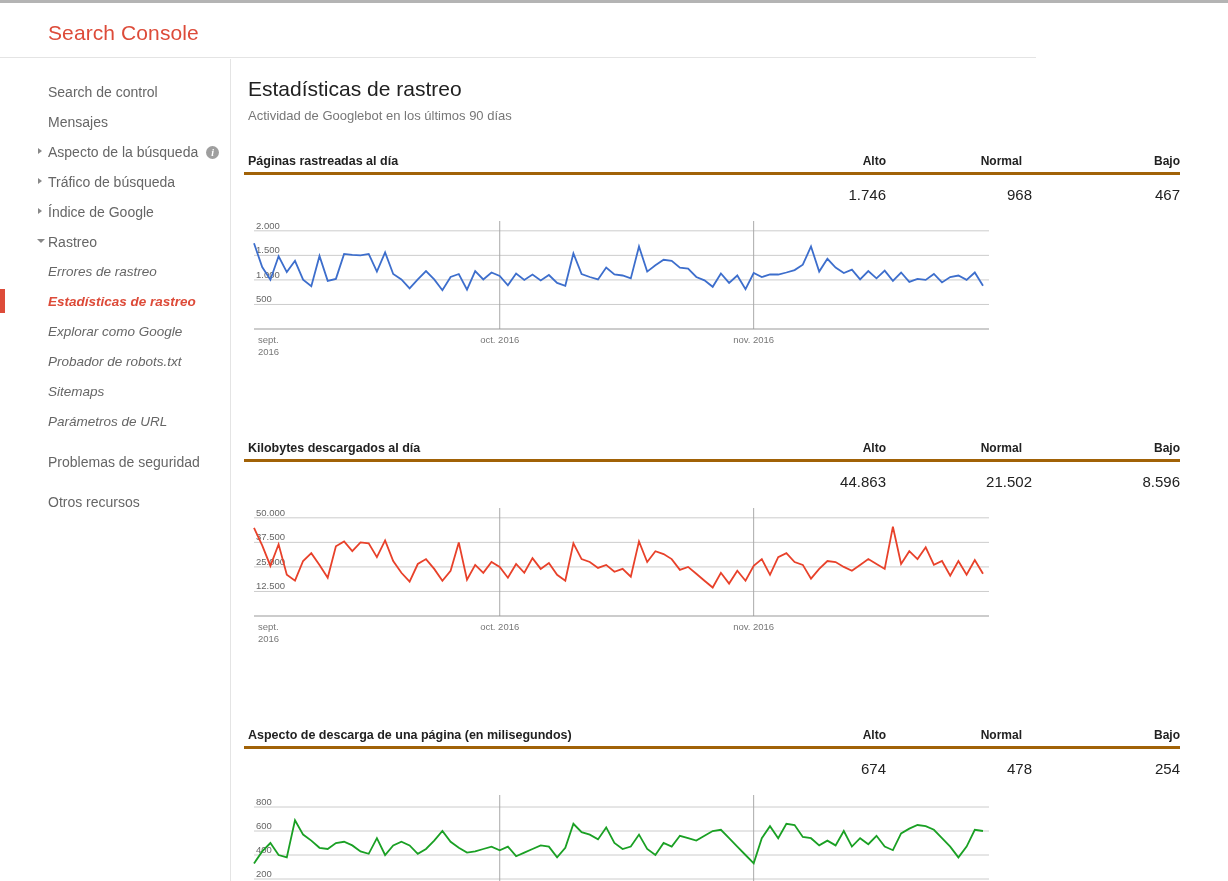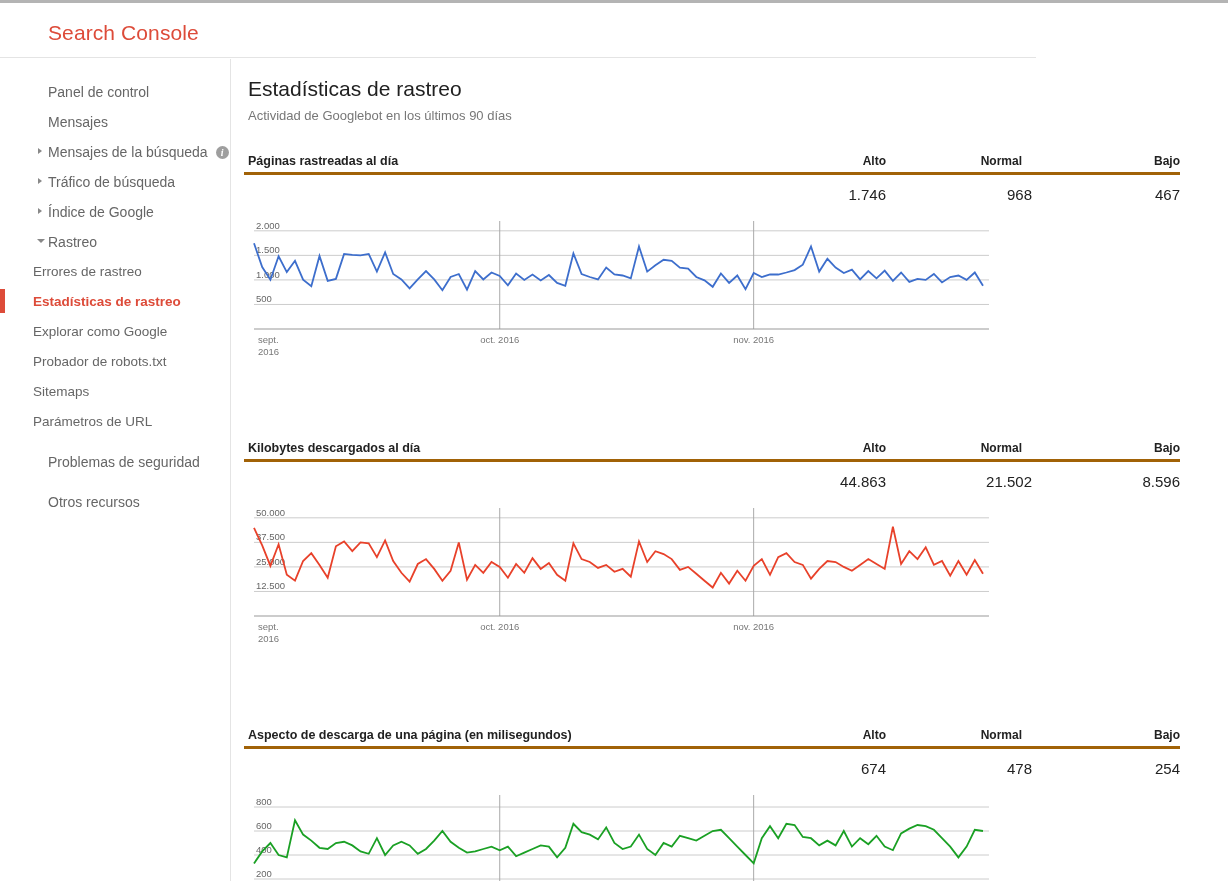--- a/index.html
+++ b/index.html
@@ -41,21 +41,21 @@
   }
   .nav-item {
     position: relative;
     font-size: 14px;
     color: #666;
     line-height: 16px;
     padding: 7px 10px 7px 48px;
     white-space: nowrap;
     cursor: pointer;
   }
-  .nav-item.sub { padding-left: 33px; font-size: 13.5px; }
+  .nav-item.sub { padding-left: 48px; font-size: 13.5px; font-style: italic; }
   .nav-item.selected {
     color: #dd4b39;
     font-weight: bold;
   }
   .nav-item.selected .sel-bar {
     position: absolute; left: 0; top: 2px;
     width: 5px; height: 24px;
     background: #dd4b39;
   }
   .nav-item .caret {
@@ -163,23 +163,23 @@
 </head>
 <body>
 
 <div id="page">
 
   <div id="app-header">
     <div id="app-title">Search Console</div>
   </div>
 
   <nav id="sidebar">
-      <div class="nav-item"><span>Panel de control</span></div>
+      <div class="nav-item"><span>Search de control</span></div>
       <div class="nav-item"><span>Mensajes</span></div>
-      <div class="nav-item"><span class="caret"></span><span>Mensajes de la búsqueda</span><span class="info-icon">i</span></div>
+      <div class="nav-item"><span class="caret"></span><span>Aspecto de la búsqueda</span><span class="info-icon">i</span></div>
       <div class="nav-item"><span class="caret"></span><span>Tráfico de búsqueda</span></div>
       <div class="nav-item"><span class="caret"></span><span>Índice de Google</span></div>
       <div class="nav-item"><span class="caret open"></span><span>Rastreo</span></div>
       <div class="nav-item sub"><span>Errores de rastreo</span></div>
       <div class="nav-item sub selected"><span class="sel-bar"></span><span>Estadísticas de rastreo</span></div>
       <div class="nav-item sub"><span>Explorar como Google</span></div>
       <div class="nav-item sub"><span>Probador de robots.txt</span></div>
       <div class="nav-item sub"><span>Sitemaps</span></div>
       <div class="nav-item sub"><span>Parámetros de URL</span></div>
       <div class="nav-gap"></div>

